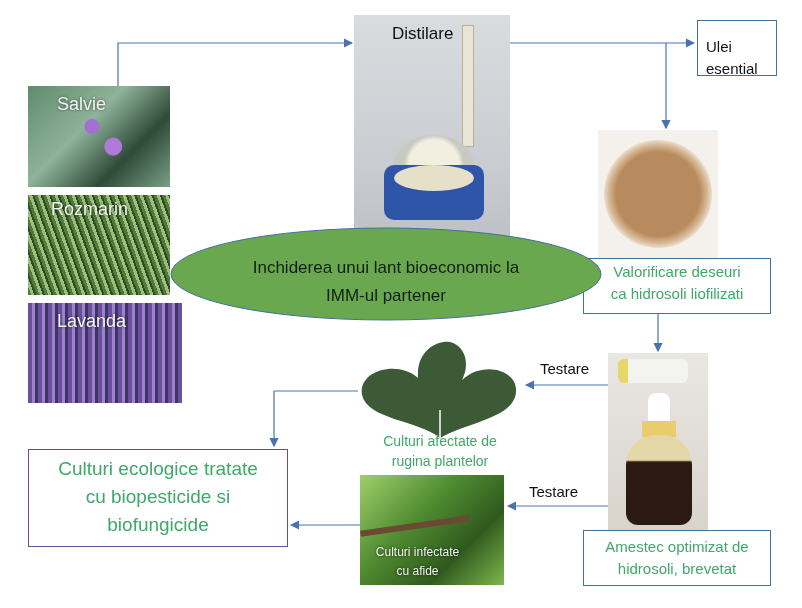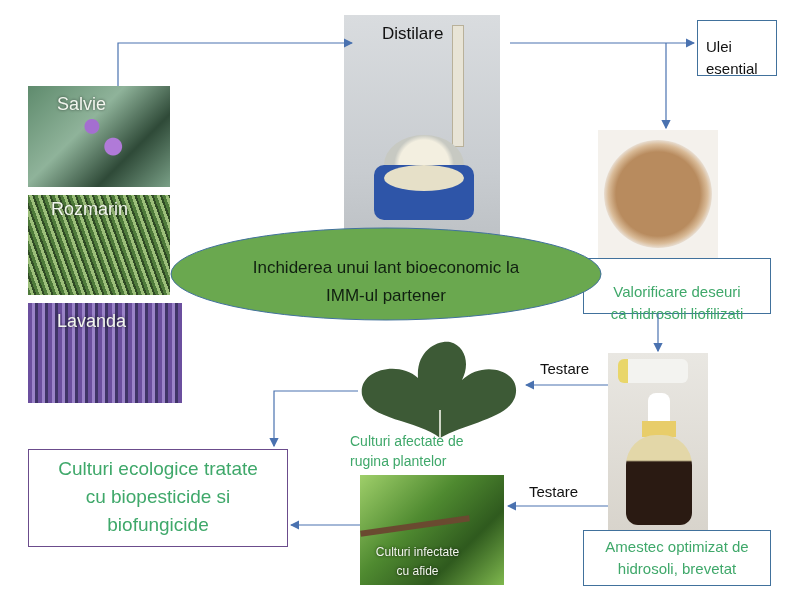--- a/index.html
+++ b/index.html
@@ -17,38 +17,38 @@
 <div class="photo" style="left:28px;top:86px;width:142px;height:101px;background:radial-gradient(circle at 60% 60%,#b07ad8 0 8%,transparent 9%),radial-gradient(circle at 45% 40%,#a46fd0 0 7%,transparent 8%),linear-gradient(135deg,#5f8b6d,#8fb39a 40%,#2f4a38 70%,#7aa087);">
   <span class="photo-label" style="left:9px;top:8px;">Salvie</span>
 </div>
 <div class="photo" style="left:28px;top:195px;width:142px;height:100px;background:repeating-linear-gradient(70deg,#4e7a3a 0 3px,#9cbf7a 3px 6px,#2f4a24 6px 8px);">
   <span class="photo-label" style="left:3px;top:4px;">Rozmarin</span>
 </div>
 <div class="photo" style="left:28px;top:303px;width:142px;height:100px;background:repeating-linear-gradient(90deg,#6b4f9e 0 4px,#9a83c8 4px 7px,#3f3466 7px 10px);padding-left:12px;">
   <span class="photo-label" style="left:9px;top:8px;">Lavanda</span>
 </div>
 
-<div class="photo" style="left:344px;top:15px;width:156px;height:260px;background:linear-gradient(180deg,#d9dcdf 0%,#c8ccd0 60%,#b8bcc0 100%);">
+<div class="photo" style="left:354px;top:15px;width:156px;height:260px;background:linear-gradient(180deg,#d9dcdf 0%,#c8ccd0 60%,#b8bcc0 100%);">
   <div class="abs" style="left:108px;top:10px;width:10px;height:120px;background:#e8e4d6;border:1px solid #b9b19a;"></div>
   <div class="abs" style="left:40px;top:120px;width:80px;height:60px;border-radius:50%;background:radial-gradient(circle,#f3efe0 0 50%,#c7c9c2 60%);"></div>
   <div class="abs" style="left:30px;top:150px;width:100px;height:55px;border-radius:10px;background:#2e55a8;"></div>
   <div class="abs" style="left:40px;top:150px;width:80px;height:26px;border-radius:50%;background:#e6e0c8;"></div>
   <span class="abs" style="left:38px;top:9px;font-size:17px;color:#111;">Distilare</span>
 </div>
 
 <div class="box" style="left:697px;top:20px;width:80px;height:56px;color:#111;text-align:left;padding:15px 0 0 8px;font-size:15px;line-height:22px;">
   <div>Ulei</div>
   <div>esential</div>
 </div>
 
 <div class="photo" style="left:598px;top:130px;width:120px;height:130px;background:#f4f1ec;">
   <div class="abs" style="left:6px;top:10px;width:108px;height:108px;border-radius:50%;background:radial-gradient(circle,#b88b5e 0 55%,#d9bb98 65%,#ece6df 72%);"></div>
 </div>
 
-<div class="box" style="left:583px;top:258px;width:188px;height:56px;font-size:15px;line-height:22px;padding-top:22px;">
+<div class="box" style="left:583px;top:258px;width:188px;height:56px;font-size:15px;line-height:22px;padding-top:2px;">
   <div>Valorificare deseuri</div>
   <div>ca hidrosoli liofilizati</div>
 </div>
 
 <svg class="abs" style="left:169px;top:226px;" width="434" height="96">
   <ellipse cx="217" cy="48" rx="215" ry="46" fill="#6aa84f" stroke="#41719c" stroke-width="1"></ellipse>
 </svg>
 <div class="abs" style="left:169px;top:254px;width:434px;text-align:center;font-size:17px;line-height:28px;color:#102010;">
   <div>Inchiderea unui lant bioeconomic la</div>
   <div>IMM-ul partener</div>
@@ -63,21 +63,21 @@
 
 <div class="box" style="left:583px;top:530px;width:188px;height:56px;font-size:15px;line-height:22px;padding-top:5px;">
   <div>Amestec optimizat de</div>
   <div>hidrosoli, brevetat</div>
 </div>
 
 <svg class="abs" style="left:358px;top:340px;" width="164" height="100">
   <path d="M82 98 C60 80 10 80 4 55 C0 30 40 20 60 38 C58 10 80 0 92 2 C108 6 112 25 104 40 C125 20 160 30 158 52 C156 78 110 82 82 98 Z" fill="#3d5a36"></path>
   <line x1="82" y1="98" x2="82" y2="70" stroke="#cfd6c6" stroke-width="2"></line>
 </svg>
-<div class="abs" style="left:350px;top:431px;width:180px;font-size:14px;line-height:20px;color:#3fa86a;">
+<div class="abs" style="left:350px;top:431px;width:180px;text-align:center;font-size:14px;line-height:20px;color:#3fa86a;">
   <div>Culturi afectate de</div>
   <div>rugina plantelor</div>
 </div>
 
 <div class="photo" style="left:360px;top:475px;width:144px;height:110px;background:linear-gradient(135deg,#9fcf6a,#4f8a30 40%,#2f5a1e 70%,#7fb84e);">
   <div class="abs" style="left:0;top:48px;width:110px;height:6px;background:#6a4a30;transform:rotate(-8deg);"></div>
   <div class="abs" style="left:0;top:68px;width:115px;text-align:center;font-size:12px;line-height:19px;color:#f2f6ee;text-shadow:0 0 3px rgba(0,0,0,.7);">
     <div>Culturi infectate</div>
     <div>cu afide</div>
   </div>

